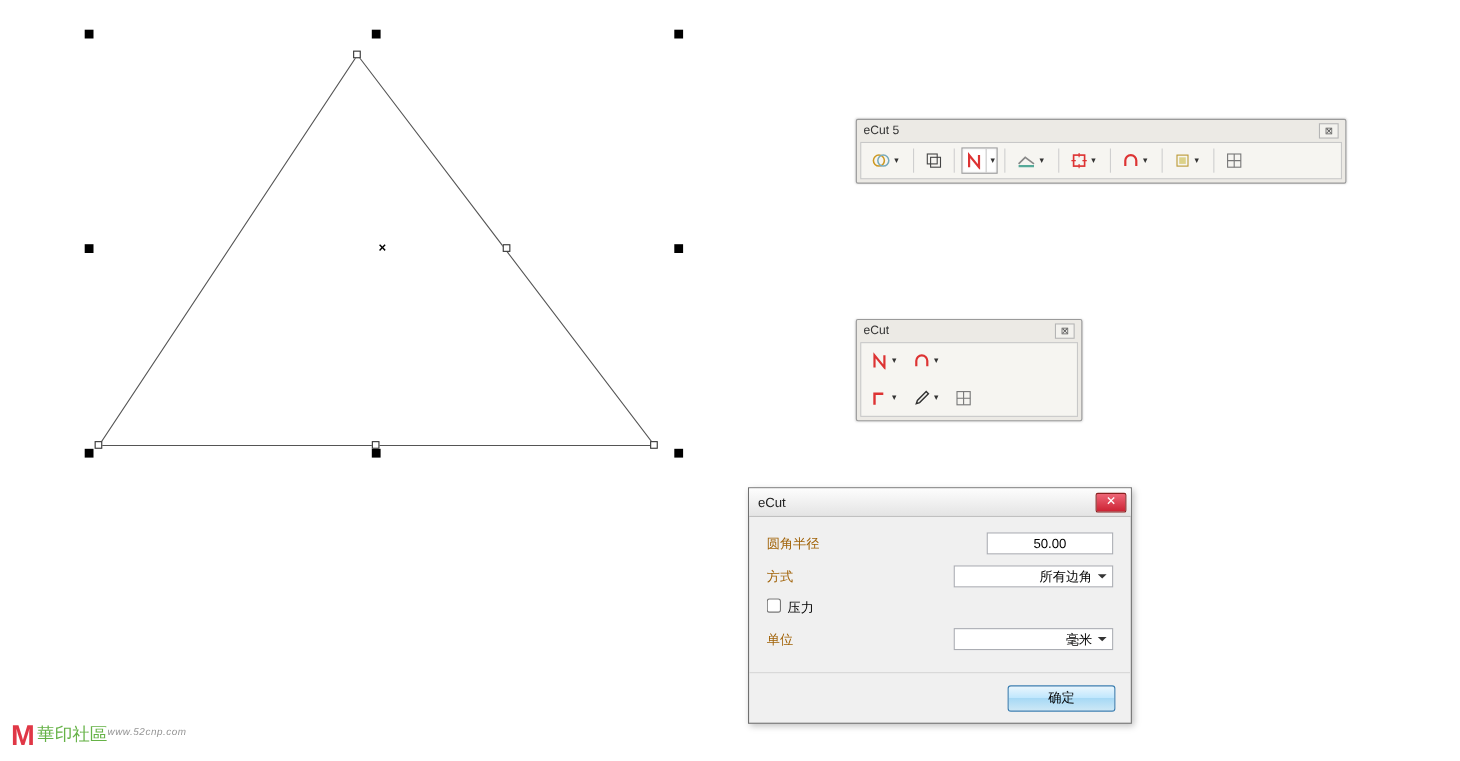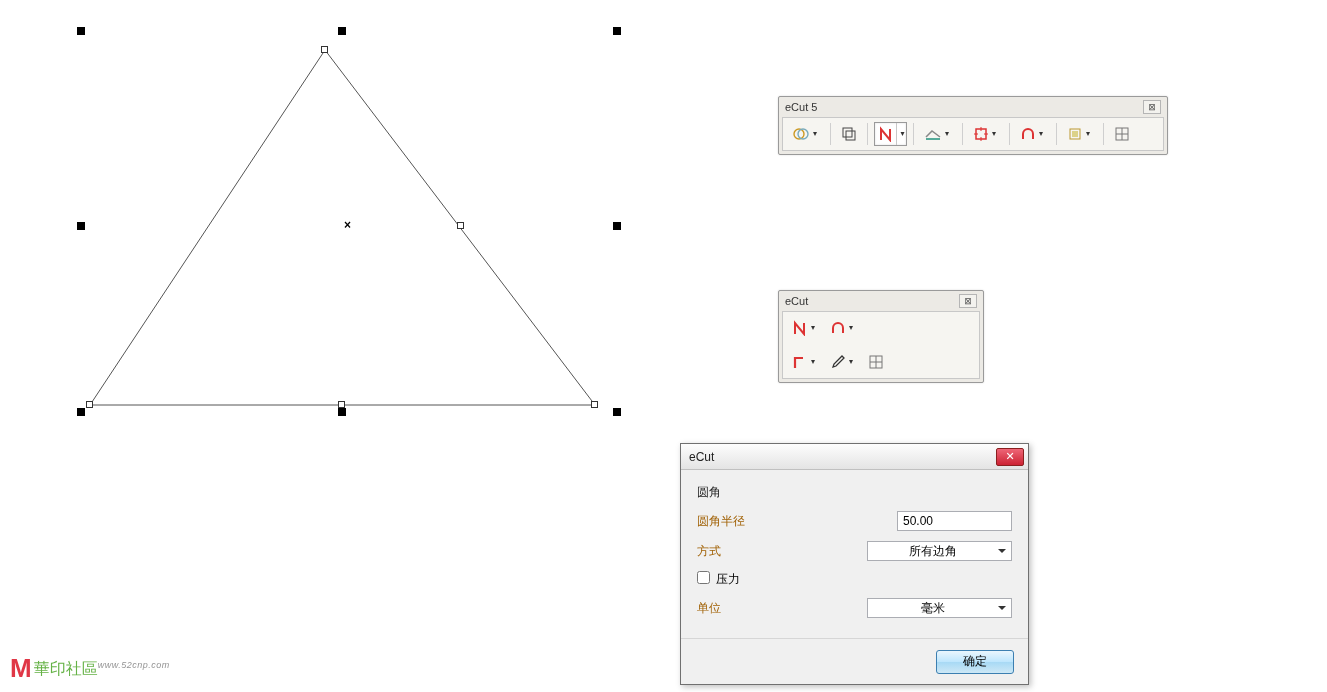--- a/index.html
+++ b/index.html
@@ -24,27 +24,27 @@
   .tb-sep { width: 1px; height: 22px; background: #cfcfcf; margin: 0 2px; }
 
   
   .dialog { position: absolute; background: #f0f0f0; border: 1px solid #707070; box-shadow: 2px 2px 6px rgba(0,0,0,.25); }
   .dialog-titlebar { height: 26px; background: linear-gradient(#fdfdfd,#e4e4e4); border-bottom: 1px solid #c0c0c0; display: flex; align-items: center; justify-content: space-between; padding: 0 4px 0 8px; font-size: 12px; color: #222; }
   .dlg-close { width: 28px; height: 18px; background: linear-gradient(#e67,#c23); border: 1px solid #8a1f1f; border-radius: 2px; color: #fff; text-align: center; font-size: 11px; line-height: 15px; cursor: pointer; }
   .dialog-body { padding: 14px 16px 10px; }
   .group-label { margin-bottom: 10px; color: #222; }
   .form-row { display: flex; align-items: center; justify-content: space-between; margin-bottom: 10px; }
   .form-row label { color: #a16207; }
-  .text-input { width: 115px; height: 20px; border: 1px solid #abadb3; padding: 0 5px; text-align: left; font-size: 12px; background: #fff; }
-  .select { width: 145px; height: 20px; border: 1px solid #abadb3; background: #fff; padding: 0 18px 12px 5px; font-size: 12px; position: relative; text-align: center; line-height: 18px; }
+  .text-input { width: 115px; height: 20px; border: 1px solid #abadb3; padding: 0 5px; text-align: center; font-size: 12px; background: #fff; }
+  .select { width: 145px; height: 20px; border: 1px solid #abadb3; background: #fff; padding: 0 18px 12px 5px; font-size: 12px; position: relative; text-align: right; line-height: 18px; }
   .select::after { content: ""; position: absolute; right: 5px; top: 7px; border: 4px solid transparent; border-top-color: #333; }
   .chk { display: flex; gap: 6px; margin-bottom: 10px; }
   .chk input { width: 13px; height: 13px; }
   .dialog-footer { height: 46px; border-top: 1px solid #d6d6d6; display: flex; align-items: center; justify-content: flex-end; padding: 0 14px; }
-  .ok-btn { width: 78px; height: 24px; border: 1px solid #3c7fb1; border-radius: 3px; background: linear-gradient(#eaf6fd,#bee6fd 49%,#a7d9f5 50%,#cde8f6); color: #000; cursor: pointer; font-size: 12px; }
+  .ok-btn { width: 98px; height: 24px; border: 1px solid #3c7fb1; border-radius: 3px; background: linear-gradient(#eaf6fd,#bee6fd 49%,#a7d9f5 50%,#cde8f6); color: #000; cursor: pointer; font-size: 12px; }
 
   
   .wm { position: absolute; left: 10px; bottom: 8px; display: flex; align-items: center; gap: 6px; opacity: .9; }
   .wm-logo { font-size: 26px; font-weight: bold; color: #d23; letter-spacing: -4px; }
   .wm-txt { display: flex; flex-direction: row; line-height: 1; }
   .wm-txt .ch { font-size: 16px; color: #5a3; font-family: "KaiTi","STKaiti",serif; }
   .wm-txt .url { font-size: 9px; color: #888; letter-spacing: .5px; font-style: italic; }
 </style>
 </head>
 <body>
@@ -64,21 +64,21 @@
   <div class="sel-handle" style="left:613px;top:408px"></div>
 
   <div class="node-handle" style="left:321px;top:46px"></div>
   <div class="node-handle" style="left:457px;top:222px"></div>
   <div class="node-handle" style="left:591px;top:401px"></div>
   <div class="node-handle" style="left:86px;top:401px"></div>
   <div class="node-handle" style="left:338px;top:401px"></div>
   <span class="center-x" style="left:344px;top:218px">×</span>
 </div>
 
-<div class="panel" style="left:778px;top:96px;width:390px">
+<div class="panel" style="left:778px;top:108px;width:446px">
   <div class="panel-title">
     <span>eCut 5</span>
     <span class="panel-close">⊠</span>
   </div>
   <div class="panel-toolbar">
     <span class="tool-btn">
       <svg width="18" height="16">
           <circle cx="7" cy="8" r="5" fill="none" stroke="#c92" stroke-width="1.4"></circle>
           <circle cx="11" cy="8" r="5" fill="none" stroke="#7ab" stroke-width="1.4"></circle>
         </svg>
@@ -186,21 +186,20 @@
     </div>
   </div>
 </div>
 
 <div class="dialog" style="left:680px;top:443px;width:349px">
   <div class="dialog-titlebar">
     <span>eCut</span>
     <span class="dlg-close">✕</span>
   </div>
   <div class="dialog-body">
-    <div class="group-label">圆角</div>
     <div class="form-row">
       <label>圆角半径</label>
       <input class="text-input" value="50.00" style="">
     </div>
     <div class="form-row">
       <label>方式</label>
       <div class="select"><span>所有边角</span></div>
     </div>
     <div class="chk">
       <input type="checkbox" style="">

